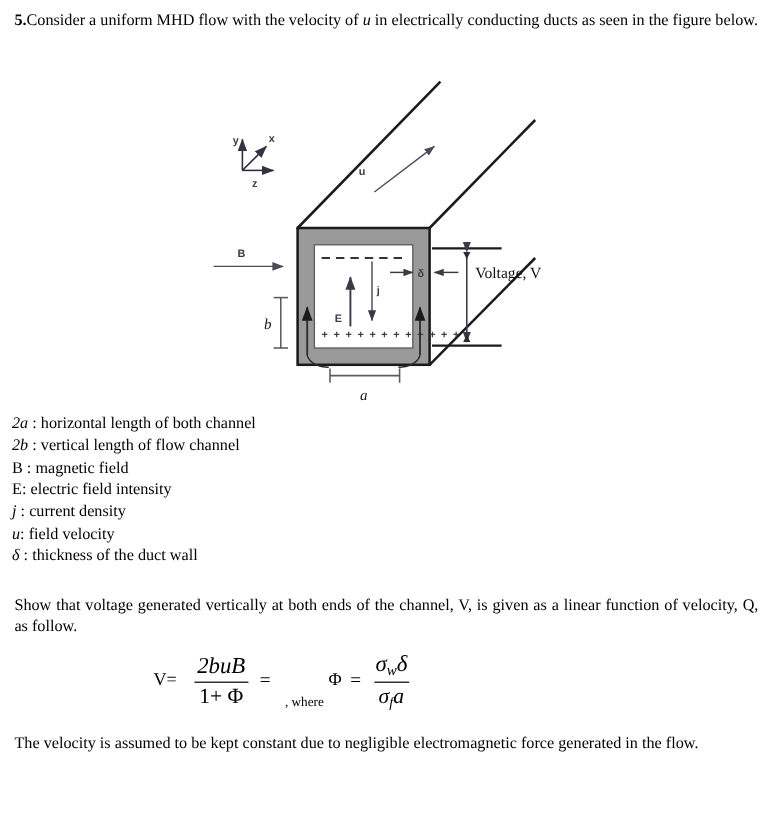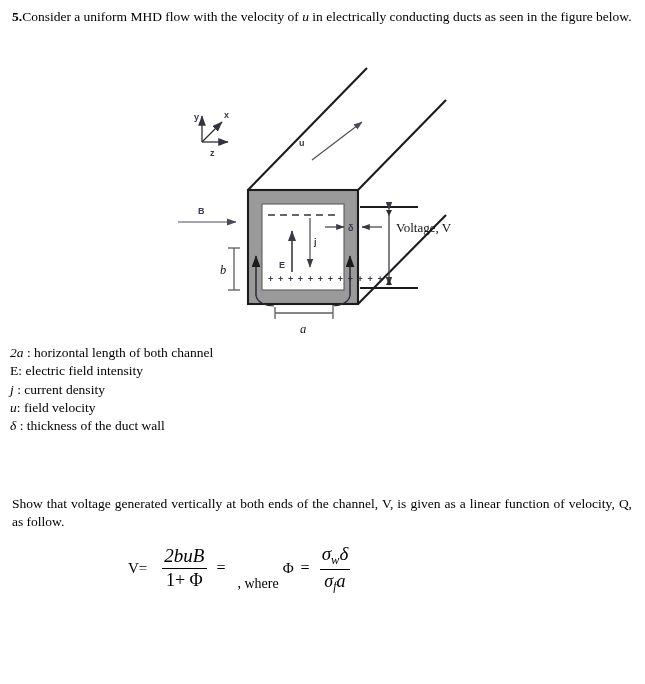--- a/index.html
+++ b/index.html
@@ -85,21 +85,21 @@
     font-size: 19px;
   }
   .frac .den {
     border-top: 1.2px solid #000;
     padding: 1px 4px 0 4px;
     font-size: 18px;
   }
   .eqsign { margin: 0 5px; font-size: 16px; }
   .comma-where {
     margin: 0 4px 0 7px;
-    font-size: 14px;
+    font-size: 11px;
     align-self: flex-end;
     padding-bottom: 2px;
   }
   .phi-big { font-size: 15px; margin-right: 2px; }
   .sub { font-size: 0.66em; vertical-align: -0.28em; font-style: italic; }
 
   
   #figure {
     position: absolute;
     left: 0px;
@@ -243,20 +243,26 @@
       </g>
       <text class="fig-label-serif" x="396" y="172">Voltage, V</text>
     </svg>
   </div>
 
   <div id="legend-list">
     <div class="legend-row">
       <span class="ital">2a</span><span> : </span><span>horizontal length of both channel</span>
     </div>
     <div class="legend-row">
+      <span class="ital">2b</span><span> : </span><span>vertical length of flow channel</span>
+    </div>
+    <div class="legend-row">
+      <span>B</span><span> : </span><span>magnetic field</span>
+    </div>
+    <div class="legend-row">
       <span>E</span><span>: </span><span>electric field intensity</span>
     </div>
     <div class="legend-row">
       <span class="ital">j</span><span> : </span><span>current density</span>
     </div>
     <div class="legend-row">
       <span class="ital">u</span><span>: </span><span>field velocity</span>
     </div>
     <div class="legend-row">
       <span class="ital">δ</span><span> :  </span><span>thickness of the duct wall</span>
@@ -280,14 +286,15 @@
 
     <span class="phi-big">Φ</span>
     <span class="eqsign">=</span>
 
     <span class="frac">
       <span class="num"><span class="ital">σ</span><span class="sub">w</span><span class="ital">δ</span></span>
       <span class="den"><span class="ital">σ</span><span class="sub">f</span><span class="ital">a</span></span>
     </span>
   </div>
 
+  <div class="para" id="closing-para">The velocity is assumed to be kept constant due to negligible electromagnetic force generated in the flow.</div>
 
 </div>
 
 </body></html>

